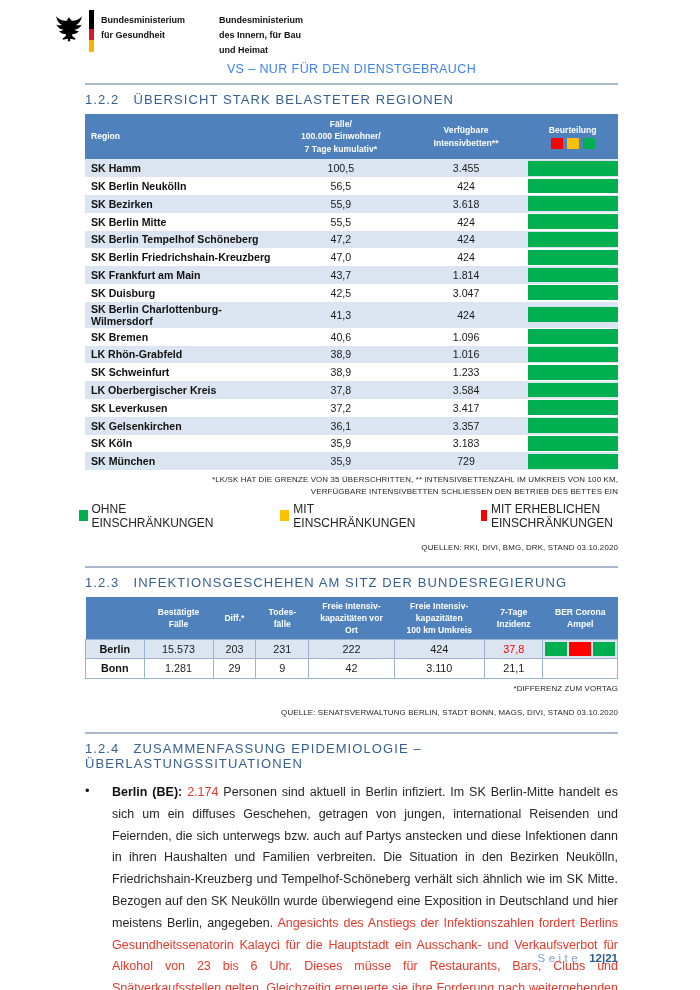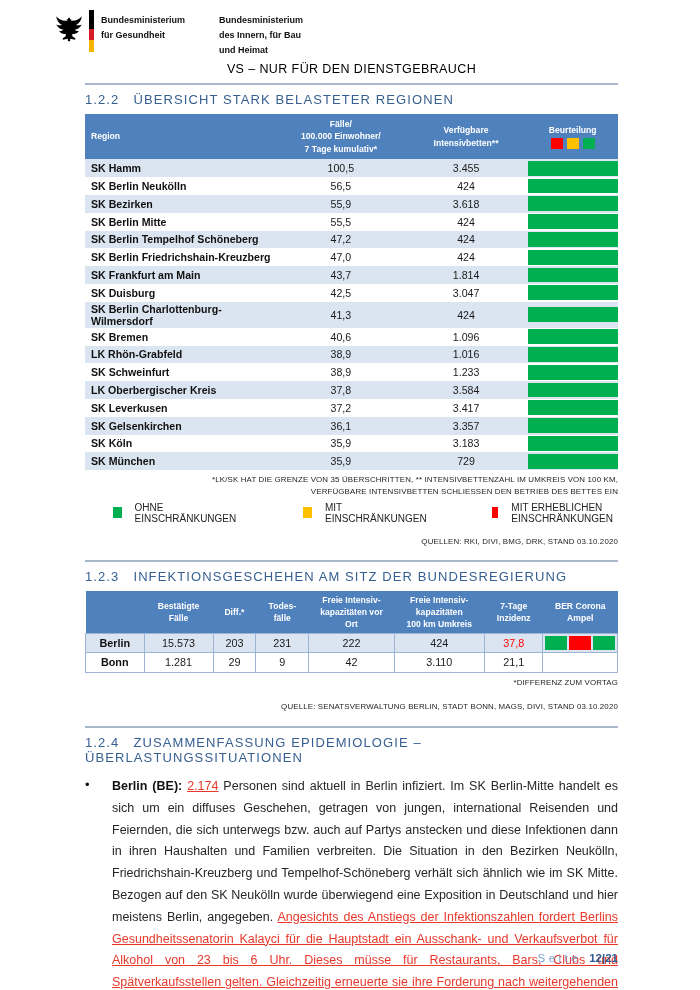--- a/index.html
+++ b/index.html
@@ -13,21 +13,21 @@
   .eagle { width:30px; height:36px; margin-top:2px; }
   .flagbar { width:5px; height:42px; margin:0 7px 0 4px; display:flex; flex-direction:column; }
   .flagbar .b1 { flex:0 0 45%; background:#000; }
   .flagbar .b2 { flex:0 0 27%; background:#d61a28; }
   .flagbar .b3 { flex:0 0 28%; background:#f7b500; }
   .mintext { font-size:9px; font-weight:bold; line-height:15px; color:#111;
     white-space:pre-line; padding-top:3px; }
   .logo2 { margin-left:34px; }
 
   
-  .vs-title { text-align:center; font-size:12.5px; letter-spacing:0.4px; color:#000000;
+  .vs-title { text-align:center; font-size:12.5px; letter-spacing:0.4px; color:#3b82f6;
     margin-top:4px; }
   .rule { border-top:2px solid #a9b8ca; margin-top:7px; }
 
   
   .sec-head { margin-top:7px; font-size:13px; color:#365f91; letter-spacing:1.1px; }
   .sec-head .num { margin-right:14px; }
 
   
   table { width:100%; border-collapse:collapse; table-layout:fixed; }
   .t1 { margin-top:7px; }
@@ -46,21 +46,21 @@
   .t1 td.val { text-align:center;margin-top:30px; }
   .t1 td.beurteilung { padding:1.5px 0.5px; }
   .t1 .status { width:100%; height:14.8px; }
   .head-squares { display:flex; justify-content:center; gap:4px; margin-top:2px; }
   .head-squares span { width:12px; height:11px; display:block; }
 
   
   .fnblock { text-align:right; font-size:7.9px; line-height:1.55; color:#242424;
     margin-top:4px; white-space:pre-line; letter-spacing:0.15px; }
   .legend { display:flex; justify-content:flex-end; gap:16px; margin-top:3px; }
-  .legend .item { display:flex; align-items:center; gap:13px; font-size:10px; color:#242424;padding-left:48px; }
+  .legend .item { display:flex; align-items:center; gap:4px; font-size:12px; color:#242424;padding-left:48px; }
   .legend .sq { width:11px; height:11px; display:inline-block; }
   .source { text-align:right; font-size:7.9px; color:#242424; margin-top:13px; letter-spacing:0.15px; }
 
   
   .t2 { margin-top:7px; }
   .t2 th { background:#4f81bd; color:#fff; font-size:8.6px; font-weight:bold;
     padding:3px 3px; line-height:1.4; vertical-align:middle; text-align:center; }
   .t2 th .multi { white-space:pre-line; display:block; }
   .t2 th:nth-child(1){ width:11%; }
   .t2 th:nth-child(2){ width:13%; }
@@ -78,21 +78,21 @@
   .t2 td.city { font-weight:bold; color:#111; }
   .t2 td.ampel { padding:2px; }
   .ampel-wrap { display:flex; gap:2px; height:14.5px; }
   .ampel-wrap span { flex:1; }
 
   
   .bullet { display:flex; margin-top:11px; }
   .bullet .marker { width:27px; font-size:13px; color:#111; padding-top:1px; }
   .bullet .text { flex:1; text-align:justify; font-size:12.5px; line-height:21.8px; color:#262626; }
   .seg-bold { font-weight:bold; color:#111; }
-  .seg-red { color:#e8382a;text-decoration:underline; }
+  .seg-red { color:#e8382a; }
 
   
   .footer { position:absolute; right:82px; bottom:26px; font-size:11.5px; }
   .footer .word { color:#7ca1ce; letter-spacing:3.5px; margin-right:8px; }
   .footer .num { color:#2d5a8e; font-weight:bold; }
 </style>
 </head>
 <body>
 
 <div class="page">

